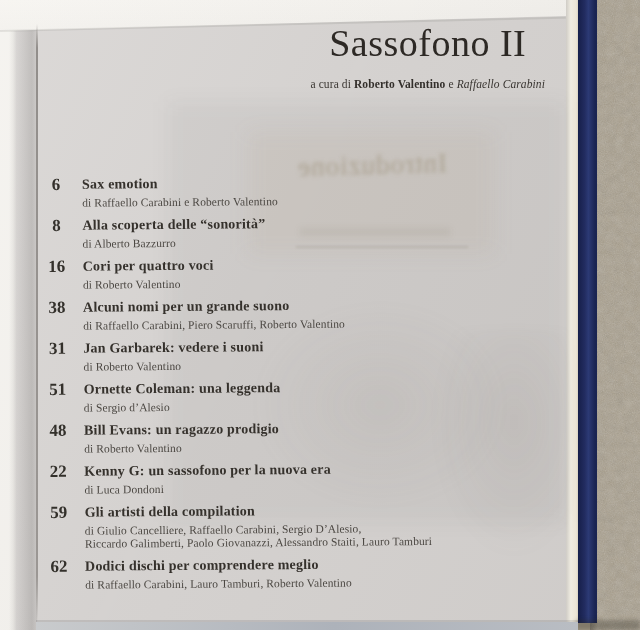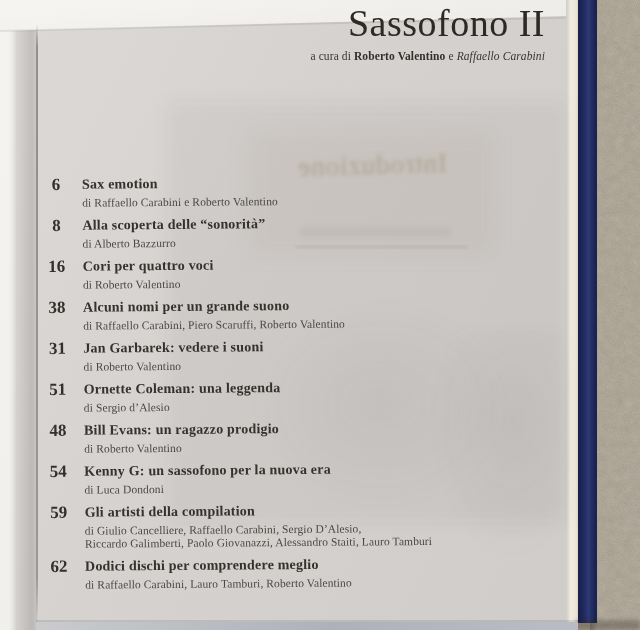--- a/index.html
+++ b/index.html
@@ -49,23 +49,23 @@
     background:linear-gradient(115deg,rgba(255,255,255,.10),rgba(0,0,0,.015) 45%,rgba(70,64,58,.06));}
   .crinkle-br{left:430px;top:330px;width:140px;height:230px;
     background:radial-gradient(ellipse at 60% 40%,rgba(95,88,80,.08),rgba(95,88,80,0) 70%);filter:blur(5px);}
 
   
   .bottom-edge{left:36px;top:622px;width:542px;height:8px;
     background:linear-gradient(to right,#c9cbcd,#adb2ba 55%,#b9bdc3);}
   .bottom-edge-line{left:36px;top:620px;width:542px;height:2px;background:rgba(60,60,65,.14);}
 
   
-  .title-wrap{right:95px;top:0;text-align:right;color:var(--title-ink,#2d2925);}
+  .title-wrap{right:95px;top:20px;text-align:center;color:var(--title-ink,#2d2925);}
   .book-title{font-size:38px;line-height:46px;font-weight:400;letter-spacing:.5px;}
-  .byline{margin-top:4px;font-size:11.5px;color:#3b3733;letter-spacing:.1px;}
+  .byline{margin-top:12px;font-size:11.5px;color:#3b3733;letter-spacing:.1px;}
   .byline b{font-weight:bold;color:#332f2b;}
   .byline i{font-style:italic;color:#383430;}
 
   .toc{left:40px;top:176px;width:520px;transform:rotate(-.45deg);transform-origin:0 0;
     color:var(--body-ink,#3c3834);}
   .toc-row{display:flex;margin-bottom:7px;}
   .toc-num{flex:none;width:32px;text-align:center;font-weight:bold;font-size:17px;line-height:18px;color:#33302b;}
   .toc-body{margin-left:10px;}
   .toc-title{font-size:14px;font-weight:bold;line-height:18px;letter-spacing:.2px;color:#35312c;}
   .toc-authors{font-size:11.5px;line-height:13px;margin-top:3px;color:#4b4742;white-space:pre-line;letter-spacing:.1px;}
@@ -172,21 +172,21 @@
 
   <div class="toc-row">
     <div class="toc-num">48</div>
     <div class="toc-body">
       <div class="toc-title">Bill Evans: un ragazzo prodigio</div>
       <div class="toc-authors">di Roberto Valentino</div>
     </div>
   </div>
 
   <div class="toc-row">
-    <div class="toc-num">54</div>
+    <div class="toc-num">22</div>
     <div class="toc-body">
       <div class="toc-title">Kenny G: un sassofono per la nuova era</div>
       <div class="toc-authors">di Luca Dondoni</div>
     </div>
   </div>
 
   <div class="toc-row">
     <div class="toc-num">59</div>
     <div class="toc-body">
       <div class="toc-title">Gli artisti della compilation</div>

